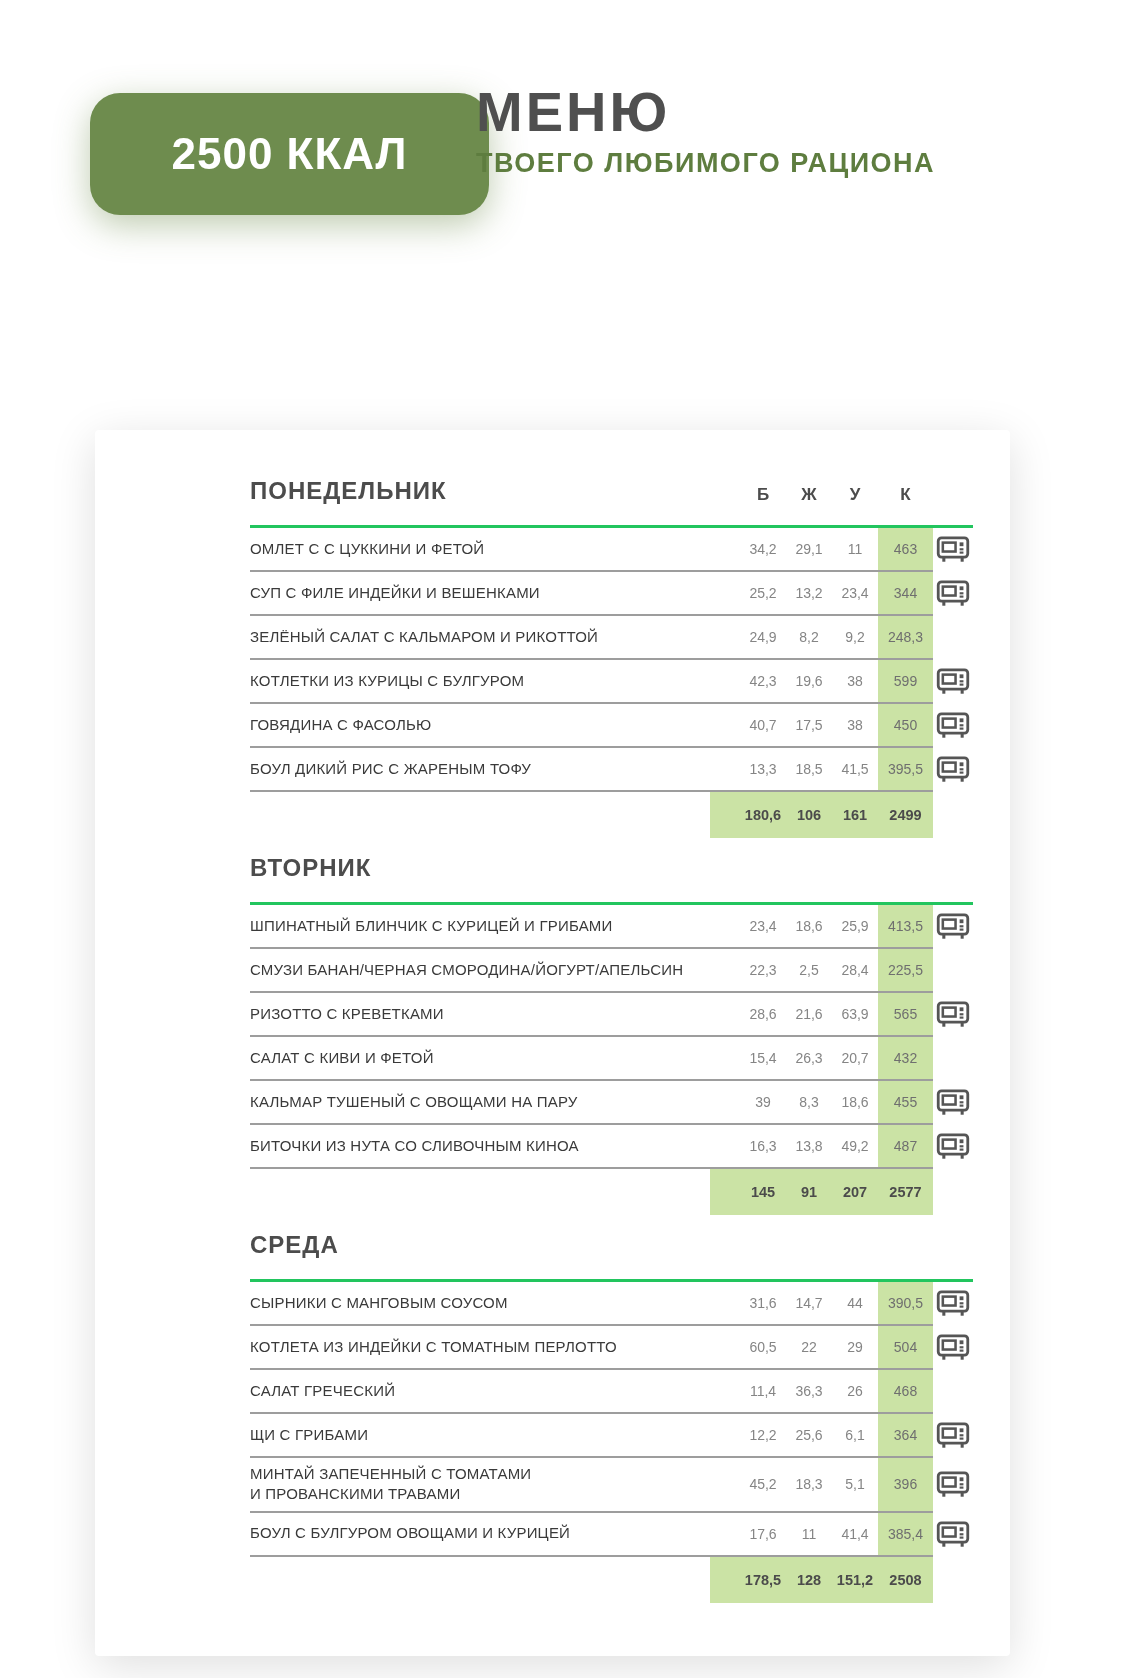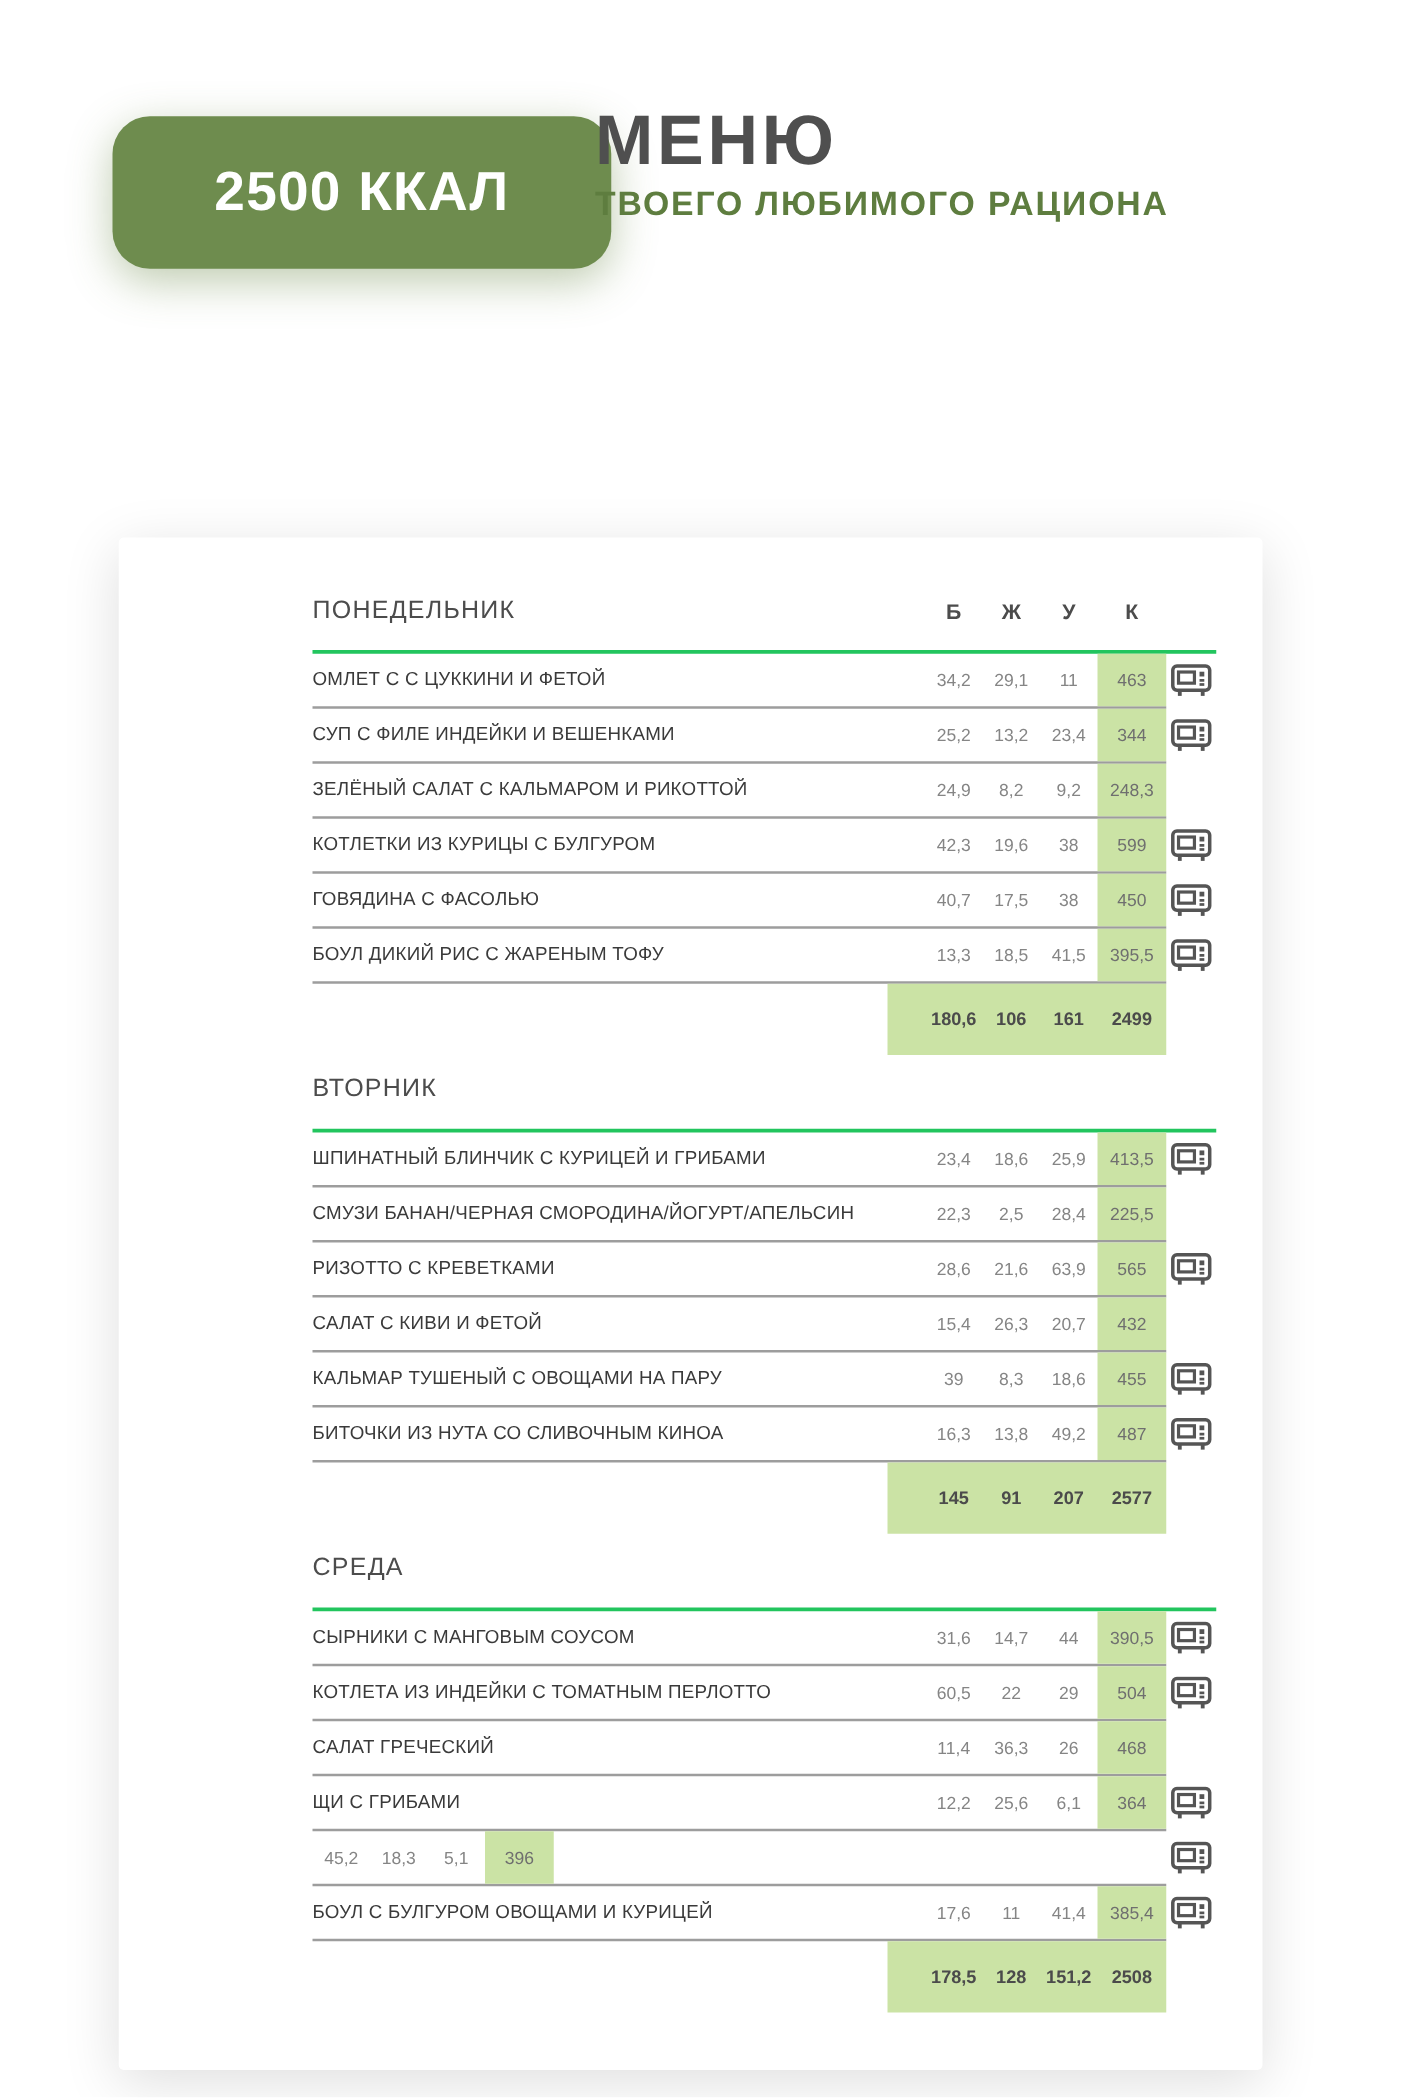--- a/index.html
+++ b/index.html
@@ -20,39 +20,39 @@
     font-weight:600; color:var(--watermark-gray,#e4e4e4); letter-spacing:3px; }
 
   
   .card { position:absolute; left:95px; top:430px; width:915px; height:1226px;
     background:#fff; border-radius:4px; box-shadow:0 10px 45px rgba(0,0,0,.13);
     padding:47px 37px 100px 155px; }
 
   
   .day + .day { margin-top:16px; }
   .day-head { display:flex; justify-content:space-between; align-items:flex-end; margin-bottom:20px; }
-  .day-name { font-size:20px; font-weight:400; color:#4c4c4c; letter-spacing:1px; }
+  .day-name { font-size:24px; font-weight:700; color:#4c4c4c; letter-spacing:1px; }
   .column-letters { display:flex; }
   .col-letter { width:46px; text-align:center; font-size:17px; font-weight:600; color:#4c4c4c; }
   .col-letter.c3 { width:55px; }
   .icon-spacer { width:40px; flex:none; }
 
   .rows { border-top:3px solid #22c55e; }
   .row { display:flex; align-items:stretch; }
   .row-main { flex:1; display:flex; align-items:center; border-bottom:2px solid #9d9d9d; min-height:44px; }
   .dish { flex:1; padding:6px 8px 6px 0; font-size:15px; color:#3a3a3a; letter-spacing:.2px;
     line-height:1.35; white-space:pre-line; }
   .num { width:46px; flex:none; text-align:center; font-size:14px; color:#858585; }
   .kcal { width:55px; align-self:stretch; display:flex; align-items:center; justify-content:center;
     background:var(--highlight-green,#cbe3a5); color:#6f6f6f; }
   .icon-cell { width:40px; flex:none; display:flex; align-items:center; justify-content:center; }
   .icon-cell svg { display:block; }
 
   .totals { display:flex; }
-  .totals-green { margin-left:auto; display:flex; align-items:center; height:57px;
+  .totals-green { margin-left:auto; display:flex; align-items:center; height:46px;
     padding-left:30px; background:var(--highlight-green,#cbe3a5); }
   .totals-green .num { font-weight:bold; color:#4b4b4b; font-size:14.5px; }
   .totals-green .num.tk { width:55px; }
 </style>
 </head>
 <body>
 
 <div class="page">
 
   <div class="badge">
@@ -390,20 +390,22 @@
                   <rect x="18.2" y="5" width="3" height="3" fill="#555"></rect>
                   <rect x="18.2" y="9.6" width="3" height="1.7" fill="#555"></rect>
                   <rect x="18.2" y="12.2" width="3" height="1.7" fill="#555"></rect>
                   <rect x="4.6" y="16.6" width="2.4" height="3.6" fill="#555"></rect>
                   <rect x="19" y="16.6" width="2.4" height="3.6" fill="#555"></rect>
                 </svg>
               </div>
             </div>
             <div class="row">
               <div class="row-main">
+                <div class="dish">МИНТАЙ ЗАПЕЧЕННЫЙ С ТОМАТАМИ
+И ПРОВАНСКИМИ ТРАВАМИ</div>
                 <div class="num">45,2</div>
                 <div class="num">18,3</div>
                 <div class="num">5,1</div>
                 <div class="num kcal">396</div>
               </div>
               <div class="icon-cell">
                 <svg width="34" height="28" viewBox="0 0 26 22">
                   <rect x="1.4" y="1.4" width="23.2" height="15.2" rx="2.6" fill="none" stroke="#555" stroke-width="2.2"></rect>
                   <rect x="5" y="5.2" width="10" height="7" fill="none" stroke="#555" stroke-width="2"></rect>
                   <rect x="18.2" y="5" width="3" height="3" fill="#555"></rect>

